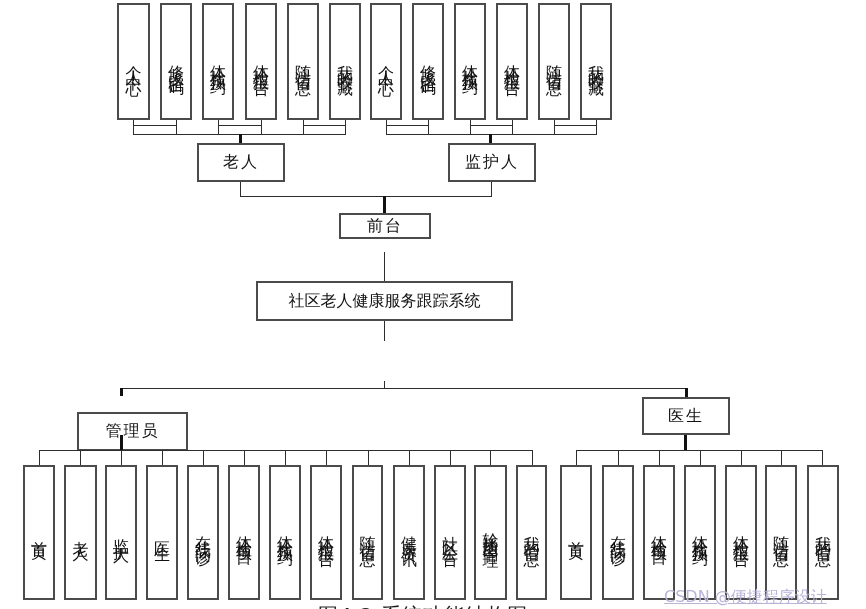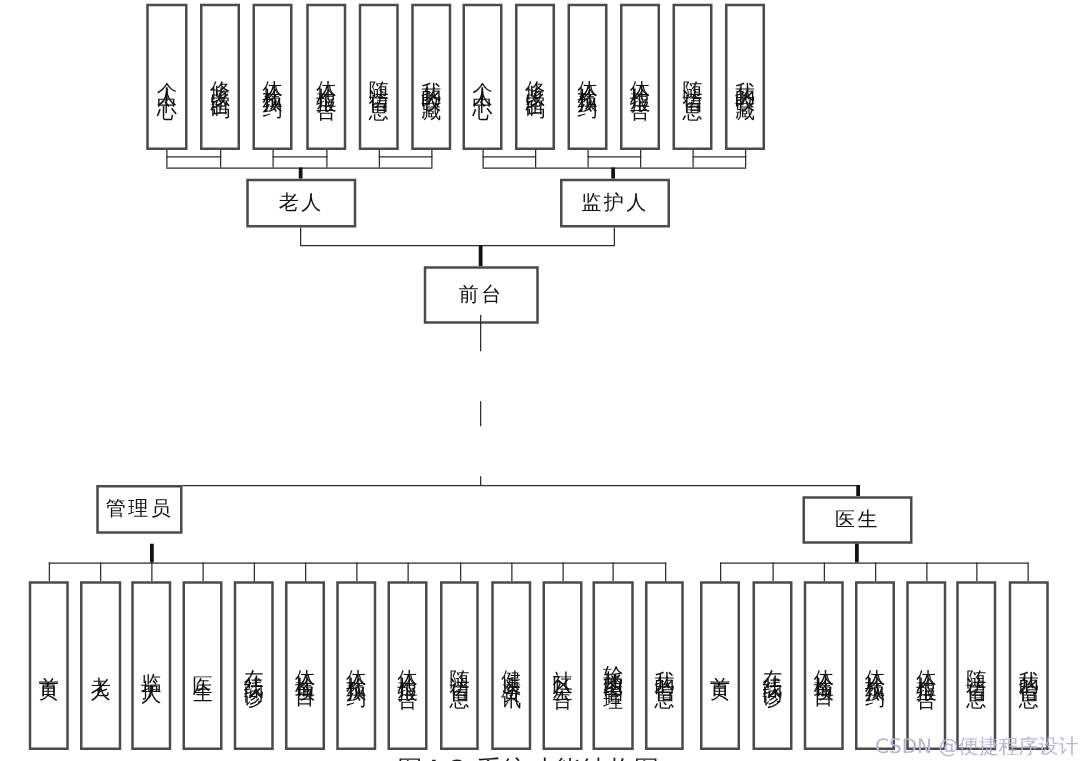--- a/index.html
+++ b/index.html
@@ -20,21 +20,21 @@
     display:flex;align-items:center;justify-content:center;
     font-size:16px;letter-spacing:2px;color:#111;white-space:nowrap;
   }
   .ln{position:absolute;display:block;background:#2d2d2d;}
   .bold{background:#111;}
   #caption{
     position:absolute;left:318px;top:602px;font-size:20px;color:#1c1c1c;
     white-space:nowrap;letter-spacing:1px;
   }
   #watermark{
-    position:absolute;left:700px;top:587px;font-size:16px;white-space:nowrap;
+    position:absolute;left:664px;top:587px;font-size:16px;white-space:nowrap;text-decoration:underline;
   }
 </style>
 </head>
 <body>
 
 <div id="canvas">
 
   <div class="vbox" style="left:117px;top:3px;width:33px;height:117px">个人中心</div>
   <div class="vbox" style="left:160px;top:3px;width:32px;height:117px">修改密码</div>
   <div class="vbox" style="left:202px;top:3px;width:32px;height:117px">体检预约</div>
@@ -74,30 +74,31 @@
   <i class="ln bold" style="left:489px;top:134px;width:3px;height:9px"></i>
 
   <div class="hbox" style="left:197px;top:143px;width:88px;height:39px">老人</div>
   <div class="hbox" style="left:448px;top:143px;width:88px;height:39px">监护人</div>
 
   <i class="ln" style="left:240px;top:182px;width:1px;height:14px"></i>
   <i class="ln" style="left:491px;top:182px;width:1px;height:14px"></i>
   <i class="ln" style="left:240px;top:196px;width:252px;height:1px"></i>
   <i class="ln bold" style="left:383px;top:196px;width:3px;height:17px"></i>
 
-  <div class="hbox" style="left:339px;top:213px;width:92px;height:46px">前台</div>
+  <div class="hbox" style="left:339px;top:213px;width:92px;height:26px">前台</div>
   <i class="ln" style="left:384px;top:252px;width:1px;height:29px"></i>
+  <div class="hbox" style="left:256px;top:281px;width:257px;height:40px;letter-spacing:0">社区老人健康服务跟踪系统</div>
   <i class="ln" style="left:384px;top:321px;width:1px;height:20px"></i>
 
   <i class="ln" style="left:384px;top:381px;width:1px;height:7px"></i>
   <i class="ln" style="left:121px;top:388px;width:566px;height:1px"></i>
   <i class="ln bold" style="left:120px;top:388px;width:3px;height:8px"></i>
   <i class="ln bold" style="left:685px;top:388px;width:3px;height:9px"></i>
 
-  <div class="hbox" style="left:77px;top:388px;width:69px;height:39px">管理员</div>
+  <div class="hbox" style="left:77px;top:412px;width:111px;height:39px">管理员</div>
   <div class="hbox" style="left:642px;top:397px;width:88px;height:38px">医生</div>
 
   <i class="ln bold" style="left:120px;top:435px;width:3px;height:15px"></i>
   <i class="ln" style="left:39px;top:450px;width:494px;height:1px"></i>
   <i class="ln" style="left:39px;top:450px;width:1px;height:15px"></i>
   <i class="ln" style="left:80px;top:450px;width:1px;height:15px"></i>
   <i class="ln" style="left:121px;top:450px;width:1px;height:15px"></i>
   <i class="ln" style="left:162px;top:450px;width:1px;height:15px"></i>
   <i class="ln" style="left:203px;top:450px;width:1px;height:15px"></i>
   <i class="ln" style="left:244px;top:450px;width:1px;height:15px"></i>

